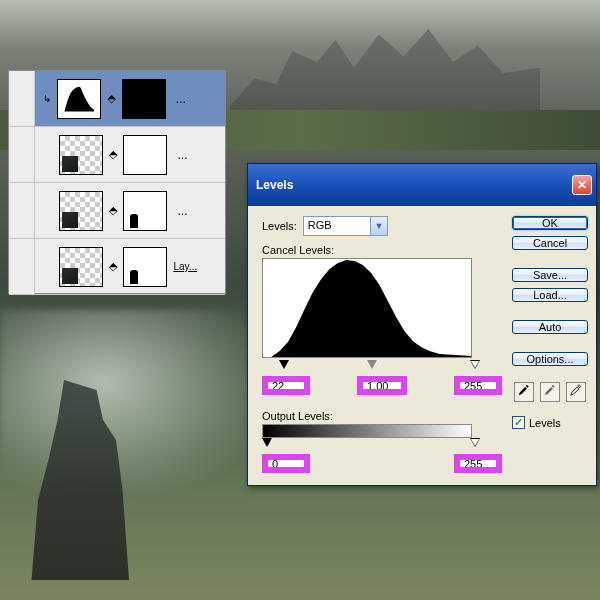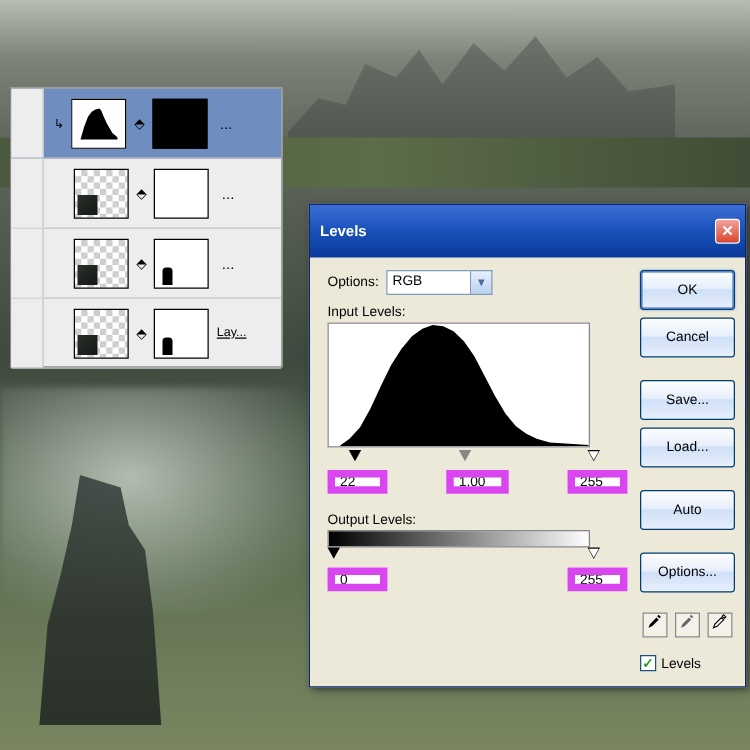--- a/index.html
+++ b/index.html
@@ -93,21 +93,21 @@
   .tri.gray { border-top:9px solid #888;}
   .tri.white { border-top:9px solid #000;}
   .tri.white::after { content:''; position:absolute; top:-8px; left:-4px; width:0;height:0;
     border-left:4px solid transparent; border-right:4px solid transparent; border-top:7px solid #fff;}
   .input-row { display:flex; gap:10px; margin-top:4px;}
   .num-input { height:19px; border:6px solid #d946ef; background:#fff; font-size:11px; padding:2px 4px; text-align:left;}
   .num-input.w1 { width:48px;}
   .num-input.w2 { width:50px;}
   .grad-box { width:210px; height:14px; border:1px solid #888;
     background: linear-gradient(90deg,#000,#fff); margin-top:2px;}
-  .winbtn { height:32px; border:1px solid #003c74; border-radius:3px;
+  .winbtn { height:14px; border:1px solid #003c74; border-radius:3px;
     background: linear-gradient(180deg,#fdfdfd,#e7effc 45%,#cfe0f7 50%,#e7effc);
     font-size:11px; cursor:pointer; padding:0 4px;}
   .winbtn.default { box-shadow: 0 0 0 1px #2a60c8 inset, 0 0 2px #6b9df0;}
   .eyedrops { display:flex; gap:6px; justify-content:center; margin-top:10px;}
   .dropper { width:20px; height:20px; border:1px solid #888; background:#f4f2e8; display:flex; align-items:flex-end; justify-content:flex-start; padding:2px; cursor:pointer;}
   .dropper svg { width:14px; height:14px;}
   .preview-row { display:flex; align-items:center; gap:4px; margin-top:8px; font-size:11px;}
   .chk { width:13px; height:13px; border:1px solid #1c5180; background:#fff; display:flex; align-items:center; justify-content:center; color:#21a121; font-size:11px; font-weight:bold;}
 </style>
 </head>
@@ -212,29 +212,29 @@
 <div class="levels-dialog">
   <div class="titlebar">
     <span>Levels</span>
     <div class="close-btn">
       <span>✕</span>
     </div>
   </div>
   <div class="dialog-body">
     <div class="left-col">
       <div class="row-ch">
-        <label>Options:</label>
+        <label>Levels:</label>
         <div class="select-wrap">
           <div class="select-box">RGB</div>
           <div class="select-btn">
             <span style="font-size:9px;color:#4a6a9a">▼</span>
           </div>
         </div>
       </div>
-      <div class="section-label">Input Levels:</div>
+      <div class="section-label">Cancel Levels:</div>
       <div class="hist-box">
         <div class="hist-shape"></div>
       </div>
       <div class="slider-track">
         <div class="tri black" style="left:8%"></div>
         <div class="tri gray" style="left:50%"></div>
         <div class="tri white" style="left:99%"></div>
       </div>
       <div class="input-row">
         <input class="num-input w1" value="22" style="">

